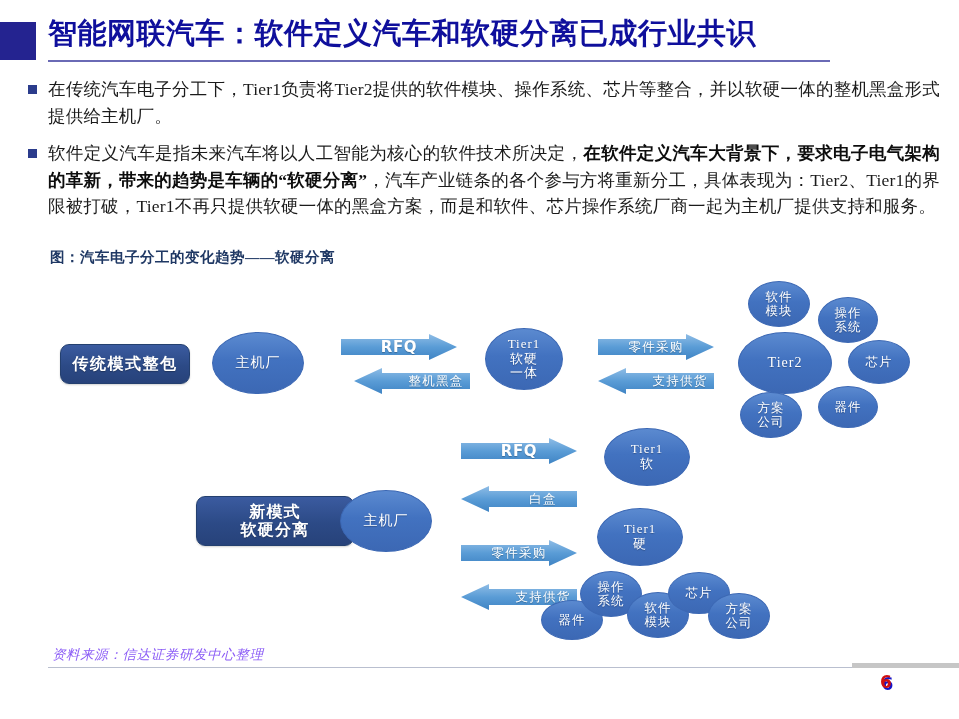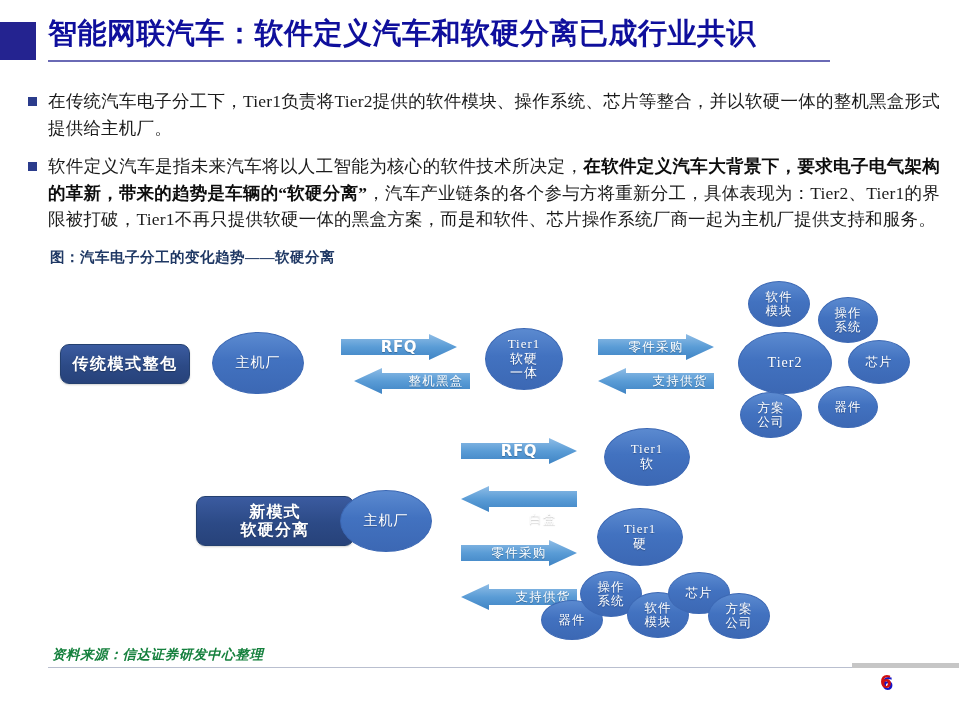--- a/index.html
+++ b/index.html
@@ -56,21 +56,20 @@
   #bullets {
     position: absolute;
     left: 24px;
     top: 76px;
     width: 916px;
   }
   .bullet-row {
     position: relative;
     padding-left: 24px;
     margin-bottom: 11px;
-    margin-top: 12px;
   }
   .bullet-mark {
     position: absolute;
     left: 4px;
     top: 9px;
     width: 9px;
     height: 9px;
     background: #2b3c8c;
   }
   .bullet-text {
@@ -172,23 +171,22 @@
     letter-spacing: 0.6px;
   }
 
   
   #source-note {
     position: absolute;
     left: 52px;
     top: 646px;
     font-size: 13.5px;
     font-style: italic;
-    color: #15803d;
+    color: #8b5cf6;
     letter-spacing: 0.6px;
-    font-weight: bold;
   }
   #source-rule {
     position: absolute;
     left: 48px;
     top: 667px;
     width: 862px;
     height: 1px;
     background: #b9bfcf;
   }
   #footer-bar {
@@ -375,21 +373,21 @@
     <svg width="116" height="26" viewBox="0 0 116 26">
       <defs>
         <linearGradient id="agL3" x1="0" y1="0" x2="0" y2="1">
           <stop offset="0%" stop-color="#8fbde6"></stop>
           <stop offset="50%" stop-color="#5a9cd6"></stop>
           <stop offset="100%" stop-color="#3f84c4"></stop>
         </linearGradient>
       </defs>
       <polygon points="116,5 28,5 28,0 0,13 28,26 28,21 116,21" fill="url(#agL3)"></polygon>
     </svg>
-    <div class="arrow-label" style="padding-left:24px;margin-top:20px;">白盒</div>
+    <div class="arrow-label" style="padding-left:24px;">白盒</div>
   </div>
 
   <div class="arrow-wrap" style="left:461px; top:272px; width:116px; height:26px;">
     <svg width="116" height="26" viewBox="0 0 116 26">
       <defs>
         <linearGradient id="agR4" x1="0" y1="0" x2="0" y2="1">
           <stop offset="0%" stop-color="#8fbde6"></stop>
           <stop offset="50%" stop-color="#5a9cd6"></stop>
           <stop offset="100%" stop-color="#3f84c4"></stop>
         </linearGradient>

